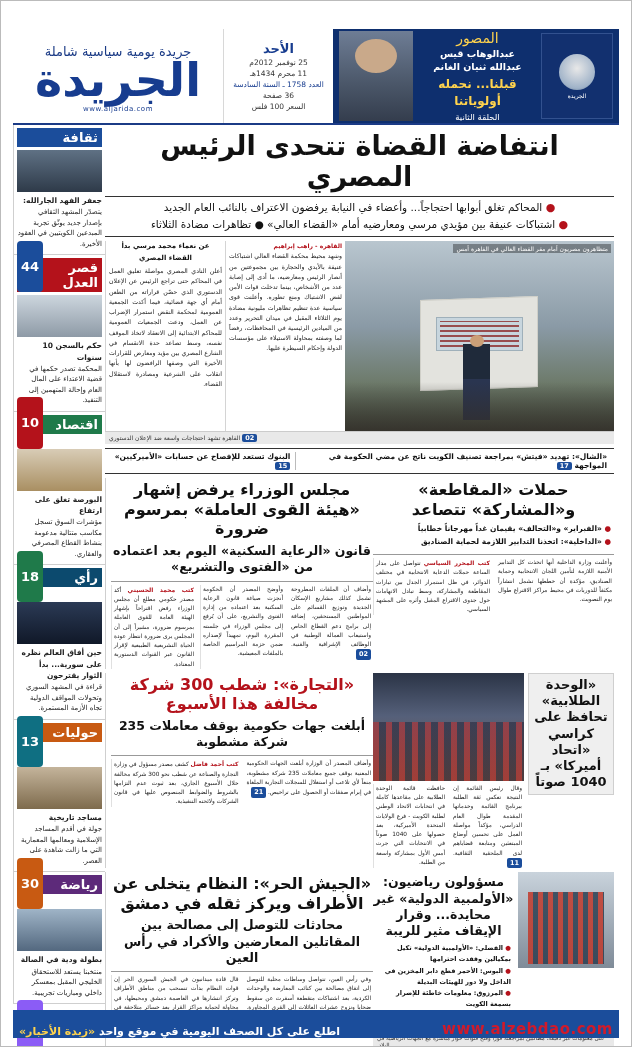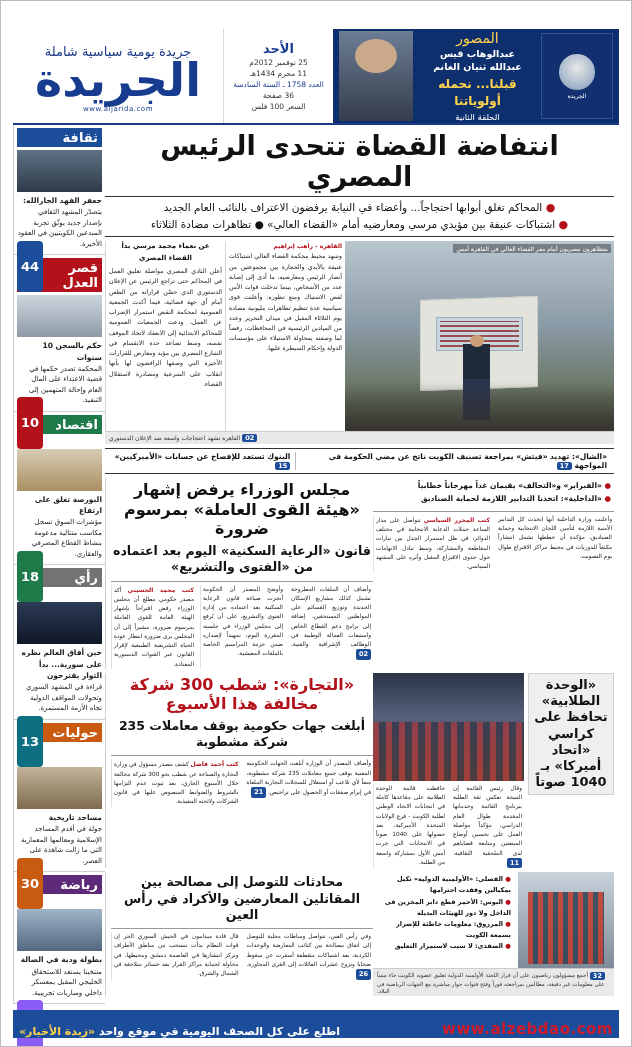--- a/index.html
+++ b/index.html
@@ -121,21 +121,21 @@
     padding: 3px 3px 5px 3px;
   }
   .sb-head {
     color: #fff; font-size: 13px; font-weight: bold;
     padding: 2px 4px; text-align: right;
     margin: 0 0 3px 0;
   }
   .sb-head.blue { background: #1b4d9b; }
   .sb-head.red { background: #b4121b; }
   .sb-head.green { background: #1f7a4a; }
-  .sb-head.teal { background: #737373; }
+  .sb-head.teal { background: #0c4a6e; }
   .sb-head.orange { background: #c85a12; }
   .sb-head.purple { background: #5d2a7a; }
   .sb-img {
     width: 100%; height: 42px; margin-bottom: 3px;
     background: #b9c3cd;
     position: relative; overflow: hidden;
   }
   .sb-img.i1 { background: linear-gradient(#5f7184, #2e3a49); }
   .sb-img.i2 { background: linear-gradient(#cdd6de, #8e9aa6); }
   .sb-img.i3 { background: linear-gradient(#d8ccb6, #a98f62); }
@@ -494,20 +494,21 @@
                 <span>أكد مصدر حكومي مطلع أن مجلس الوزراء رفض اقتراحاً بإشهار الهيئة العامة للقوى العاملة بمرسوم ضرورة، مشيراً إلى أن المجلس يرى ضرورة انتظار عودة الحياة التشريعية الطبيعية لإقرار القانون عبر القنوات الدستورية المعتادة.</span>
               </div>
               <div>وأوضح المصدر أن الحكومة أنجزت صياغة قانون الرعاية السكنية بعد اعتماده من إدارة الفتوى والتشريع، على أن يُرفع إلى مجلس الوزراء في جلسته المقررة اليوم، تمهيداً لإصداره ضمن حزمة المراسيم الخاصة بالملفات المعيشية.</div>
               <div>
                 <span>وأضاف أن الملفات المطروحة تشمل كذلك مشاريع الإسكان الجديدة وتوزيع القسائم على المواطنين المستحقين، إضافة إلى برامج دعم القطاع الخاص واستيعاب العمالة الوطنية في الوظائف الإشرافية والفنية.</span>
                 <span class="pg">02</span>
               </div>
             </div>
           </div>
           <div class="mid-left">
+            <div class="h2">حملات «المقاطعة» و«المشاركة» تتصاعد</div>
             <div class="bullets">
               <div>
                 <span class="d">●</span>
                 <span>«الفبراير» و«التحالف» يقيمان غداً مهرجاناً خطابياً</span>
               </div>
               <div>
                 <span class="d">●</span>
                 <span>«الداخلية»: اتخذنا التدابير اللازمة لحماية الصناديق</span>
               </div>
             </div>
@@ -556,33 +557,35 @@
                 <div class="sidebox">
                   <div class="t">«الوحدة الطلابية» تحافظ على كراسي «اتحاد أميركا» بـ 1040 صوتاً</div>
                 </div>
               </div>
             </div>
           </div>
         </div>
 
         <div class="bottom">
           <div class="bt-right">
+            <div class="h2">«الجيش الحر»: النظام يتخلى عن الأطراف ويركز ثقله في دمشق</div>
             <div class="h3">محادثات للتوصل إلى مصالحة بين المقاتلين المعارضين والأكراد في رأس العين</div>
             <div class="rule"></div>
             <div class="cols3">
               <div>قال قادة ميدانيون في الجيش السوري الحر إن قوات النظام بدأت تنسحب من مناطق الأطراف وتركز انتشارها في العاصمة دمشق ومحيطها، في محاولة لحماية مراكز القرار بعد خسائر متلاحقة في الشمال والشرق.</div>
               <div>
                 <span>وفي رأس العين، تتواصل وساطات محلية للتوصل إلى اتفاق مصالحة بين كتائب المعارضة والوحدات الكردية، بعد اشتباكات متقطعة أسفرت عن سقوط ضحايا ونزوح عشرات العائلات إلى القرى المجاورة.</span>
                 <span class="pg">26</span>
               </div>
             </div>
           </div>
           <div class="bt-left">
             <div style="display:flex;flex-direction:row-reverse;gap:4px;">
               <div style="flex:1;">
+                <div class="h3">مسؤولون رياضيون: «الأولمبية الدولية» غير محايدة... وقرار الإيقاف مثير للريبة</div>
                 <div class="bullets" style="font-size:6.5px;">
                   <div><span class="d">●</span> <span>الفضلي: «الأولمبية الدولية» تكيل بمكيالين وفقدت احترامها</span></div>
                   <div><span class="d">●</span> <span>البوس: الأحمر قطع دابر المخزين في الداخل ولا دور للهيئات البديلة</span></div>
                   <div><span class="d">●</span> <span>المرزوق: معلومات خاطئة للإضرار بسمعة الكويت</span></div>
                   <div><span class="d">●</span> <span>الصفدي: لا سبب لاستمرار التعليق</span></div>
                 </div>
               </div>
               <div class="photo3"></div>
             </div>
             <div class="cap-bar">

